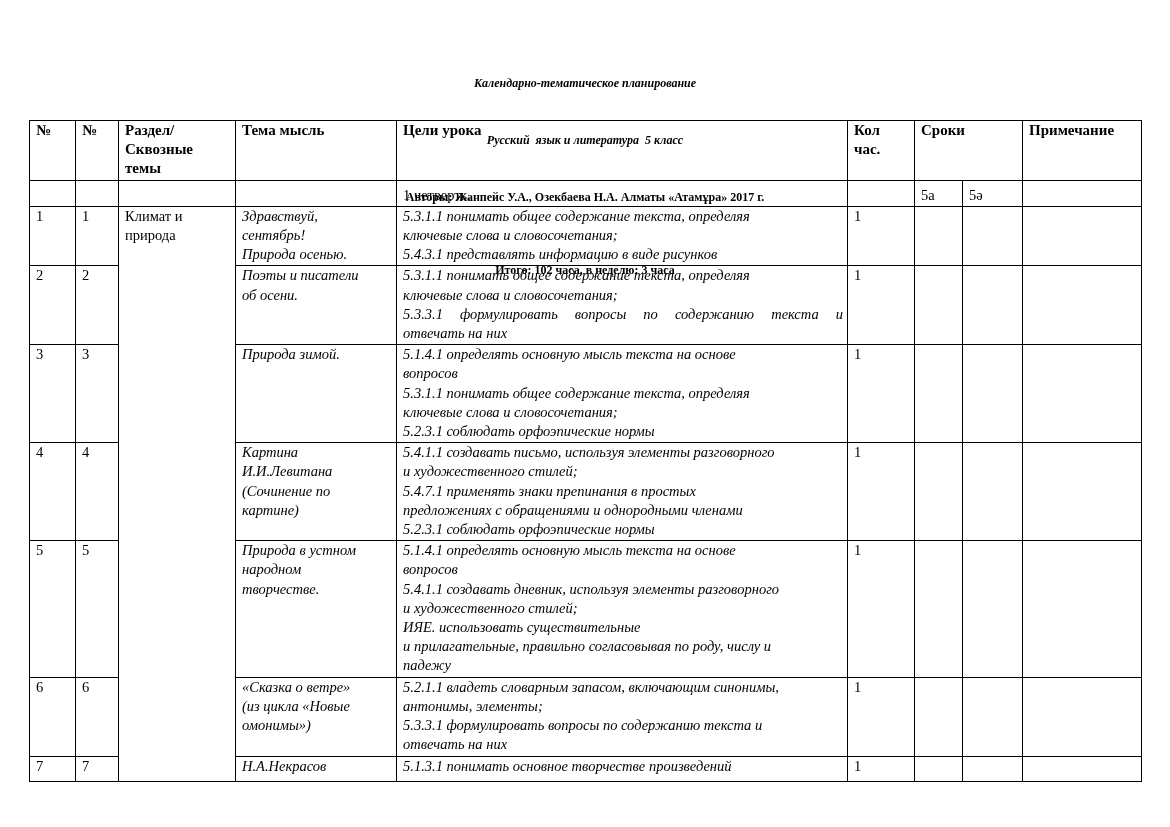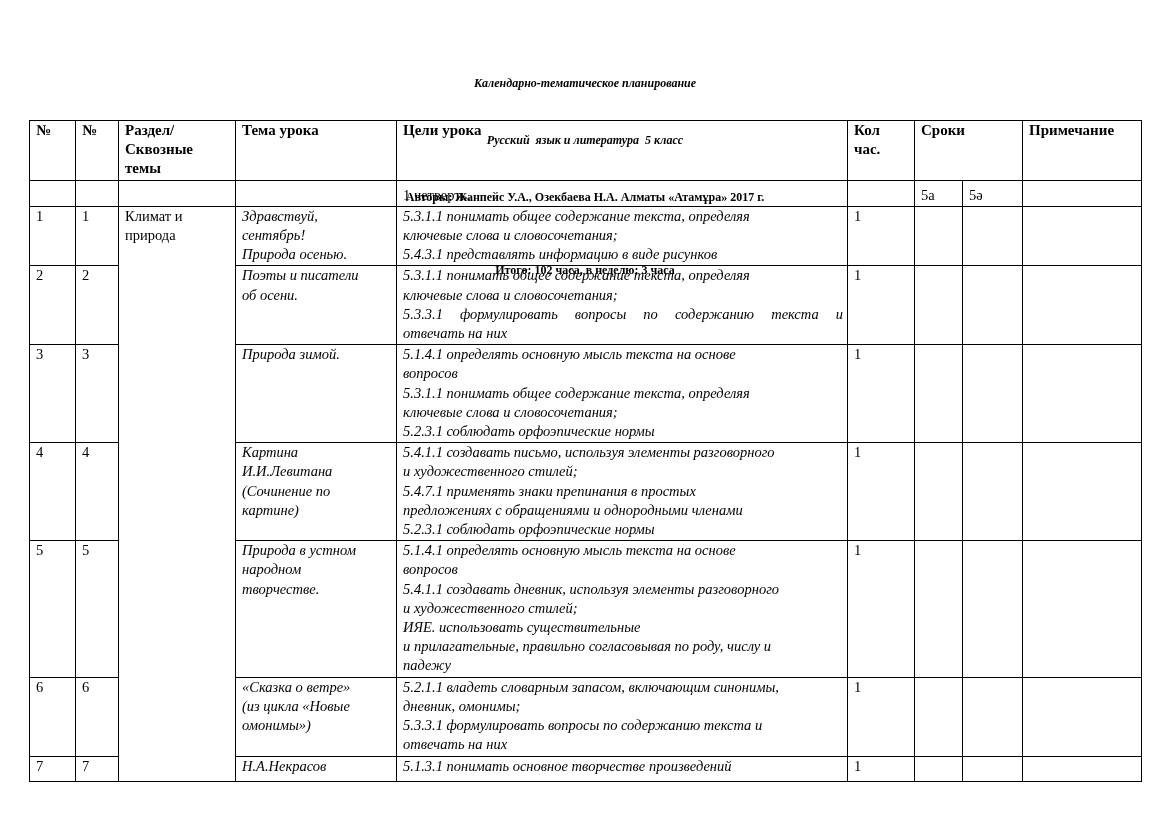--- a/index.html
+++ b/index.html
@@ -91,21 +91,21 @@
         <col style="width:60px">
         <col style="width:119px">
     </colgroup>
     <thead>
       <tr class="head-row">
         <th class="v-mid">№</th>
         <th class="v-mid">№</th>
         <th>Раздел/
 Сквозные
 темы</th>
-        <th>Тема урока</th>
+        <th>Тема мысль</th>
         <th>Цели урока</th>
         <th>Кол
 час.</th>
         <th colspan="2">Сроки</th>
         <th>Примечание</th>
       </tr>
       <tr class="quarter-row">
         <td></td>
         <td></td>
         <td></td>
@@ -219,21 +219,21 @@
         <tr data-rownum="6">
           <td class="c-num1">6</td>
           <td class="c-num2">6</td>
           <td class="c-topic">
             <div class="topic-line">«Сказка о ветре»</div>
             <div class="topic-line">(из цикла «Новые</div>
             <div class="topic-line">омонимы»)</div>
           </td>
           <td class="c-goals">
             <div class="goal-line">5.2.1.1 владеть словарным запасом, включающим синонимы,</div>
-            <div class="goal-line">дневник, омонимы;</div>
+            <div class="goal-line">антонимы, элементы;</div>
             <div class="goal-line">5.3.3.1 формулировать вопросы по содержанию текста и</div>
             <div class="goal-line">отвечать на них</div>
           </td>
           <td class="c-hours">1</td>
           <td class="c-term-a"></td>
           <td class="c-term-b"></td>
           <td class="c-note"></td>
         </tr>
         <tr data-rownum="7">
           <td class="c-num1">7</td>

